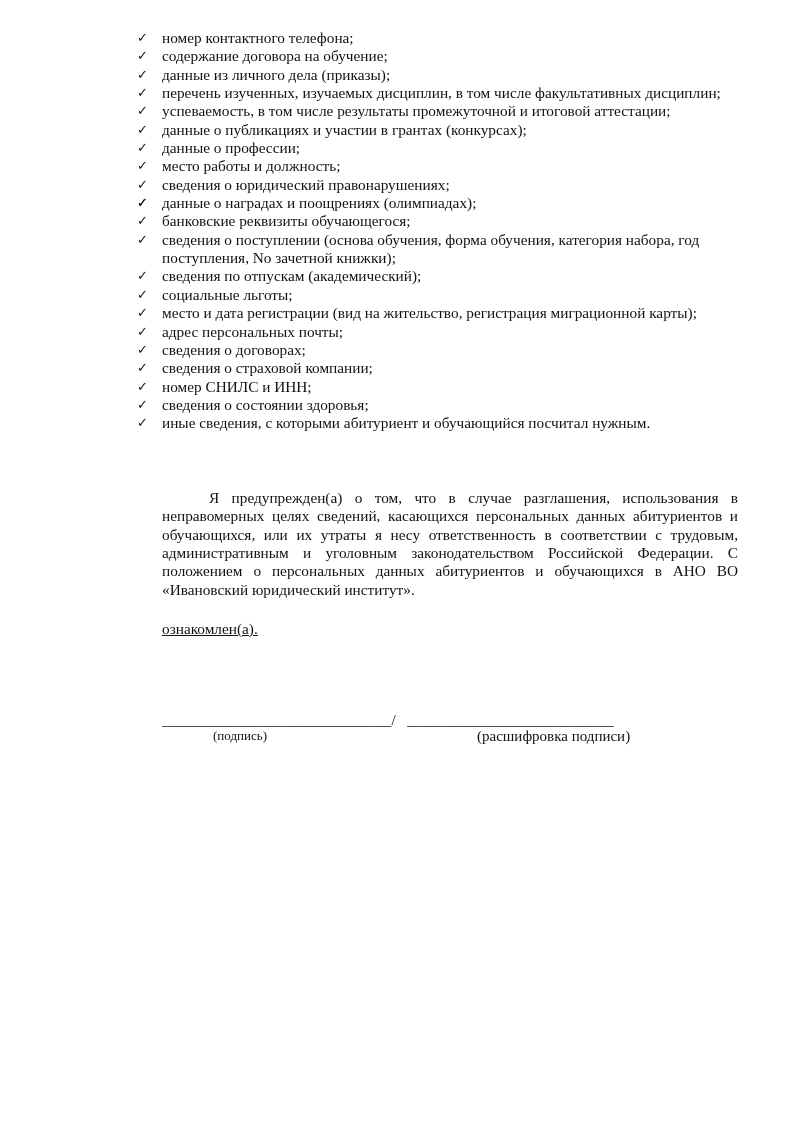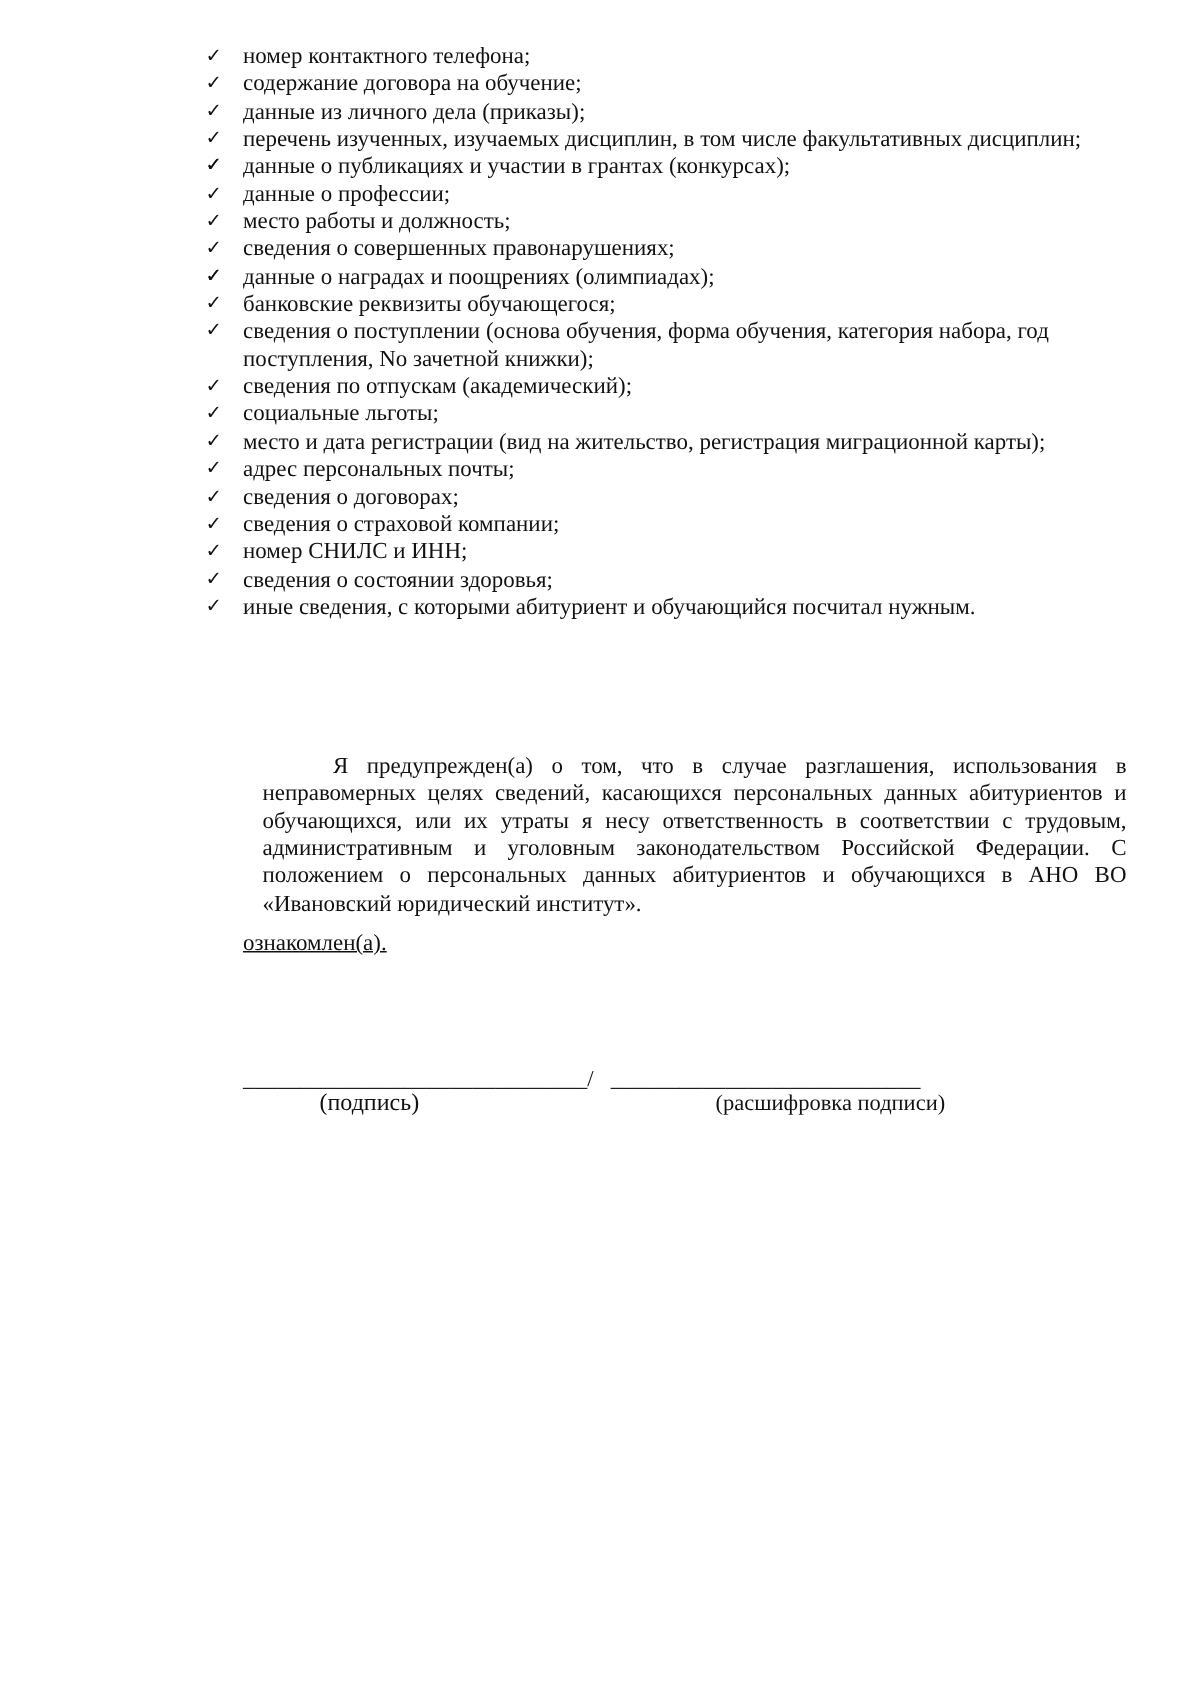--- a/index.html
+++ b/index.html
@@ -3,41 +3,41 @@
 <meta charset="utf-8">
 <style>
   html, body { margin: 0; padding: 0; background: #ffffff; }
   body { width: 794px; height: 1123px; position: relative; overflow: hidden;
          font-family: "Liberation Serif", serif; color: #111; }
   .page { position: absolute; left: 0; top: 0; width: 794px; height: 1123px; }
   .list { position: absolute; left: 137px; top: 29px; width: 600px; margin: 0; padding: 0; list-style: none; }
   .list li { position: relative; padding-left: 25px; font-size: 15.3px; line-height: 18.35px; }
   .list li .check { position: absolute; left: 0; top: 0; font-family: "DejaVu Sans", sans-serif; font-size: 13px; line-height: 18.35px; }
   .para { position: absolute; left: 162px; top: 489px; width: 576px; font-size: 15.3px; line-height: 18.35px;
-          text-align: justify; text-indent: 47px; margin: 13px; }
+          text-align: justify; text-indent: 47px; margin: 0; }
   .ack { position: absolute; left: 162px; top: 620px; font-size: 15.3px; line-height: 18px; margin: 0; text-decoration: underline; }
   .date { position: absolute; left: 162px; top: 656px; font-size: 15.3px; line-height: 18px; margin: 0; white-space: pre; }
   .sig-row { position: absolute; left: 162px; top: 711px; font-size: 15.3px; line-height: 18px; white-space: pre; }
-  .caption-sign { position: absolute; left: 213px; top: 729px; font-size: 16px; line-height: 14px; }
+  .caption-sign { position: absolute; left: 213px; top: 729px; font-size: 13px; line-height: 14px; }
   .caption-decode { position: absolute; left: 477px; top: 729px; font-size: 15px; line-height: 14px; }
 </style>
 </head>
 <body>
 
 <div class="page">
   <ul class="list" id="items-list">
       <li><span class="check">✓</span><span>номер контактного телефона;</span></li>
       <li><span class="check">✓</span><span>содержание договора на обучение;</span></li>
       <li><span class="check">✓</span><span>данные из личного дела (приказы);</span></li>
       <li><span class="check">✓</span><span> перечень изученных, изучаемых дисциплин, в том числе факультативных дисциплин;</span></li>
-      <li><span class="check">✓</span></li>
+      <li><span class="check">✓</span><span>успеваемость, в том числе результаты промежуточной и итоговой аттестации;</span></li>
       <li><span class="check">✓</span><span>данные о публикациях и участии в грантах (конкурсах);</span></li>
       <li><span class="check">✓</span><span>данные о профессии;</span></li>
       <li><span class="check">✓</span><span>место работы и должность;</span></li>
-      <li><span class="check">✓</span><span>сведения о совершенных правонарушениях;</span></li>
+      <li><span class="check">✓</span><span>сведения о юридический правонарушениях;</span></li>
       <li><span class="check">✓</span></li>
       <li><span class="check">✓</span><span>данные о наградах и поощрениях (олимпиадах);</span></li>
       <li><span class="check">✓</span><span>банковские реквизиты обучающегося;</span></li>
       <li><span class="check">✓</span><span>сведения о поступлении (основа обучения, форма обучения, категория набора, год поступления, No зачетной книжки);</span></li>
       <li><span class="check">✓</span><span>сведения по отпускам (академический);</span></li>
       <li><span class="check">✓</span><span>социальные льготы;</span></li>
       <li><span class="check">✓</span><span>место и дата регистрации (вид на жительство, регистрация миграционной карты);</span></li>
       <li><span class="check">✓</span><span>адрес персональных почты;</span></li>
       <li><span class="check">✓</span><span>сведения о договорах;</span></li>
       <li><span class="check">✓</span><span>сведения о страховой компании;</span></li>

